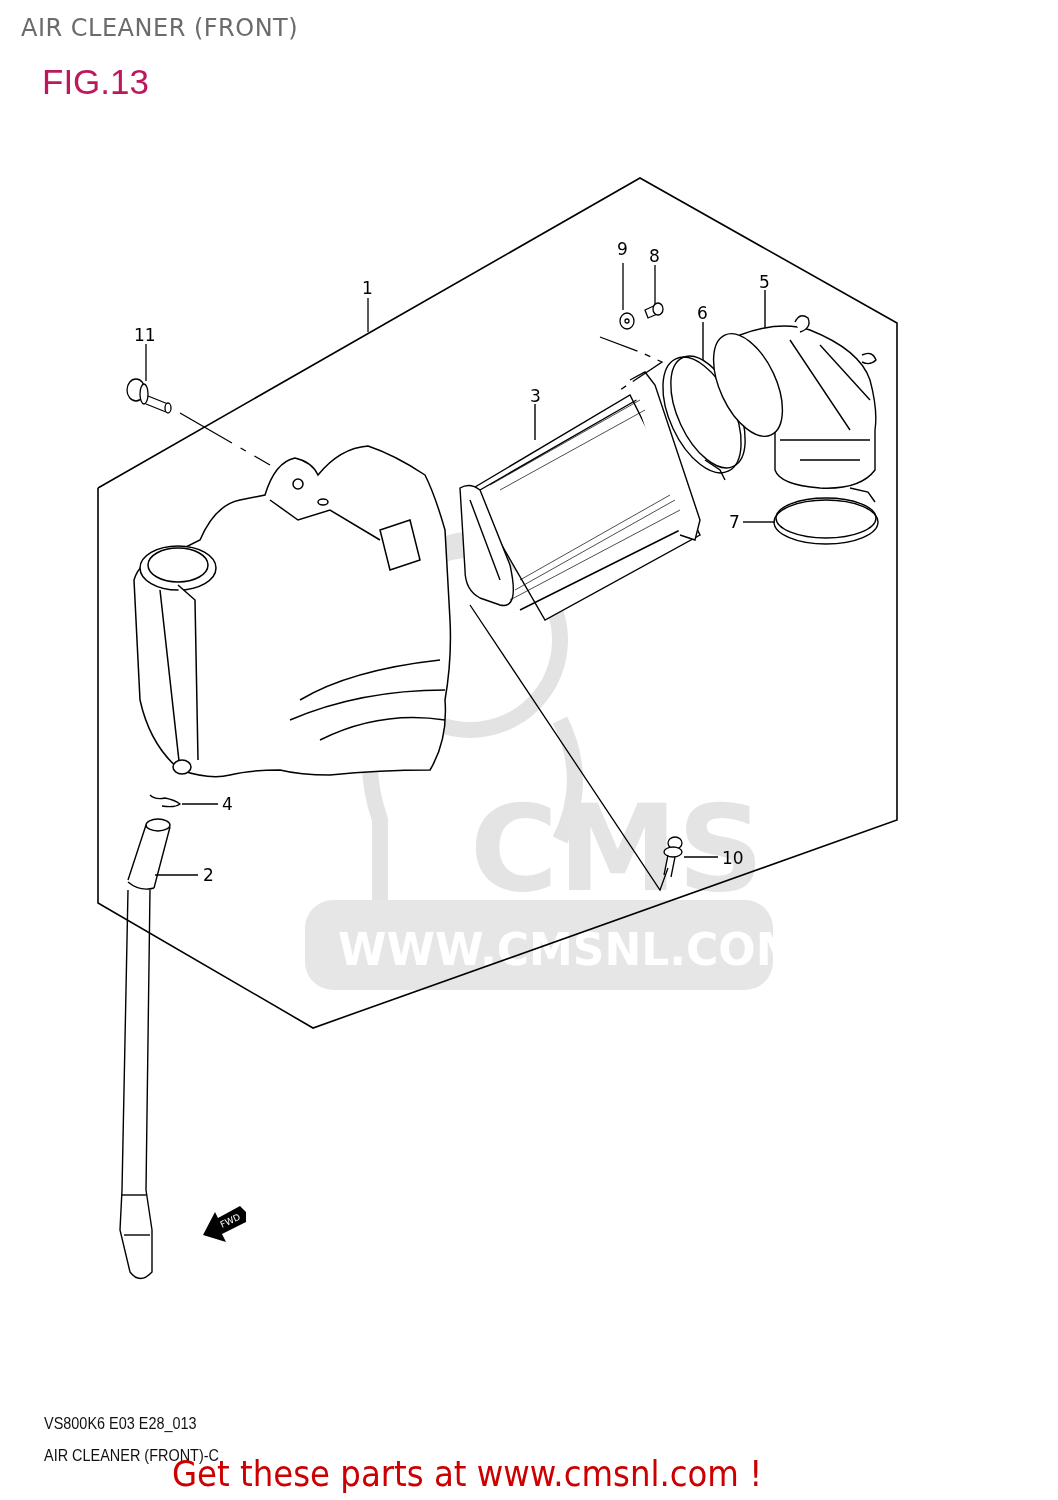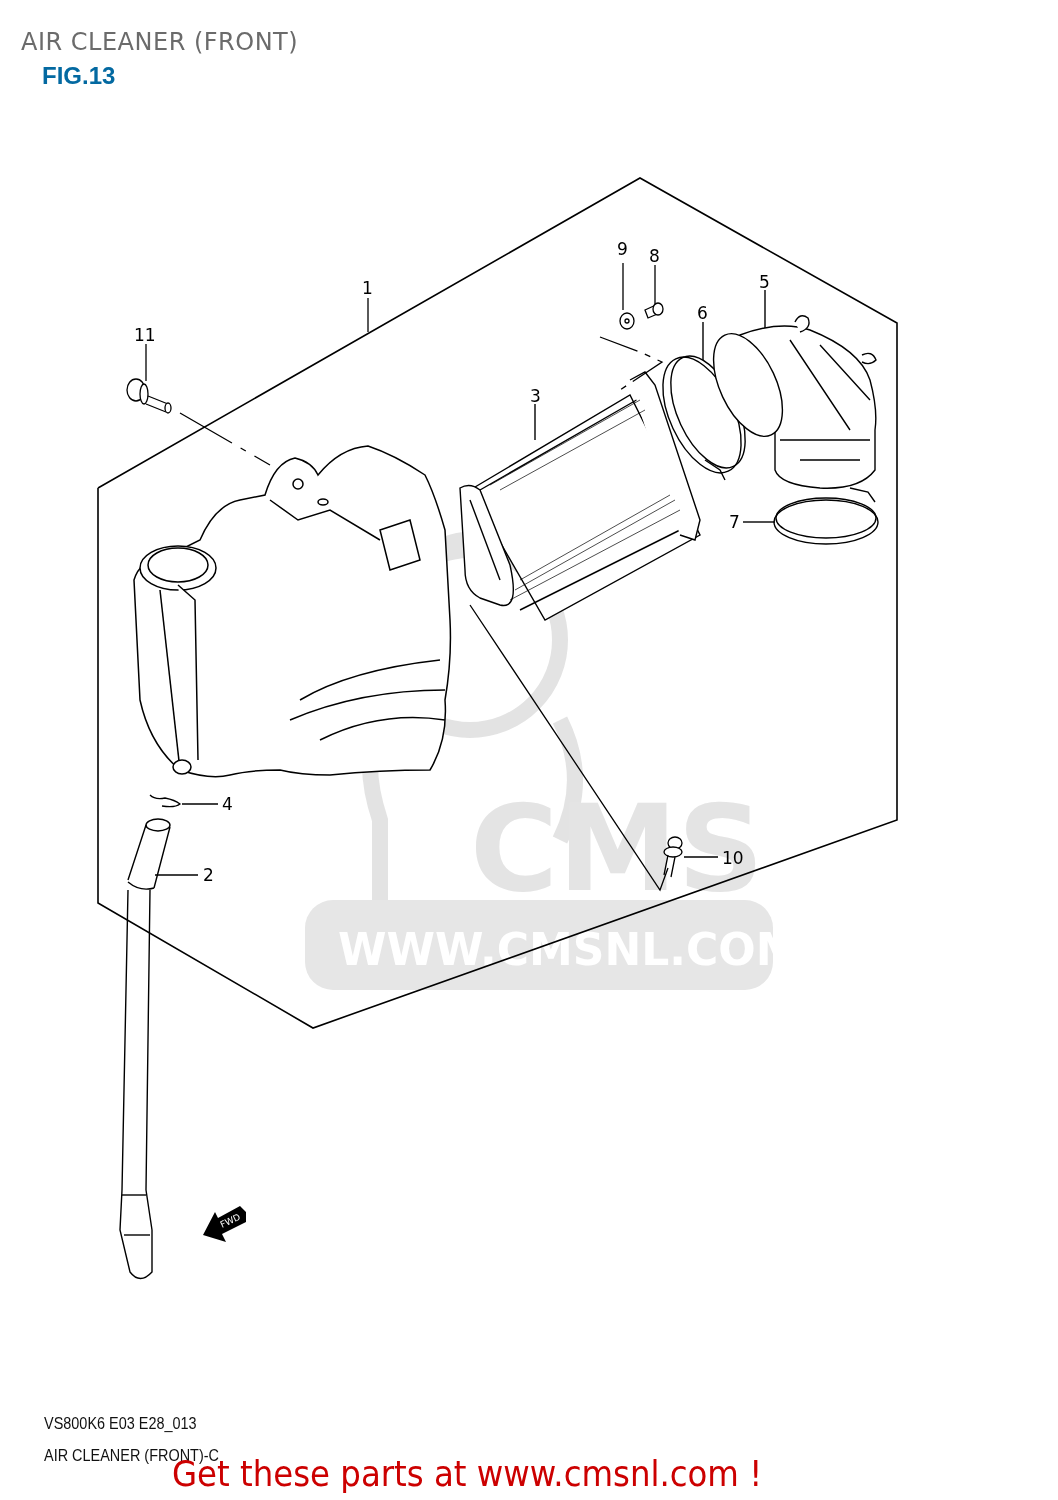--- a/index.html
+++ b/index.html
@@ -1,18 +1,18 @@
 <!DOCTYPE html>
 <html><head>
 <meta charset="utf-8">
 <style>
   html, body { margin: 0; padding: 0; background: #ffffff; }
   body { width: 1058px; height: 1500px; position: relative; overflow: hidden; font-family: "Liberation Sans", sans-serif; }
-  .page-title { position: absolute; left: 21px; top: 28px; font-size: 24px; color: #6b6b6b; letter-spacing: 0.5px; font-family: "DejaVu Sans", sans-serif; }
-  .fig-title { position: absolute; left: 42px; top: 62px; font-size: 24px; font-weight: bold; color: #0369a1; font-family: "Liberation Sans", sans-serif; }
+  .page-title { position: absolute; left: 21px; top: 14px; font-size: 24px; color: #6b6b6b; letter-spacing: 0.5px; font-family: "DejaVu Sans", sans-serif; }
+  .fig-title { position: absolute; left: 42px; top: 62px; font-size: 35px; font-weight: normal; color: #be185d; font-family: "Liberation Sans", sans-serif; }
   .diagram { position: absolute; left: 0; top: 0; width: 1058px; height: 1500px; }
   .callout { font-family: "DejaVu Sans", sans-serif; font-size: 17px; fill: #000; }
   .code-line { position: absolute; left: 44px; font-size: 17px; color: #111; font-family: "Liberation Sans", sans-serif; transform: scaleX(0.85); transform-origin: left; }
   .code1 { top: 1414px; }
   .code2 { top: 1446px; }
   .promo { position: absolute; left: 172px; top: 1453px; font-size: 36px; color: #cc0000; font-family: "DejaVu Sans", sans-serif; transform: scaleX(0.9); transform-origin: left; white-space: nowrap; }
   .wm-text { font-family: "DejaVu Sans", sans-serif; font-weight: bold; }
 </style>
 </head>
 <body>

